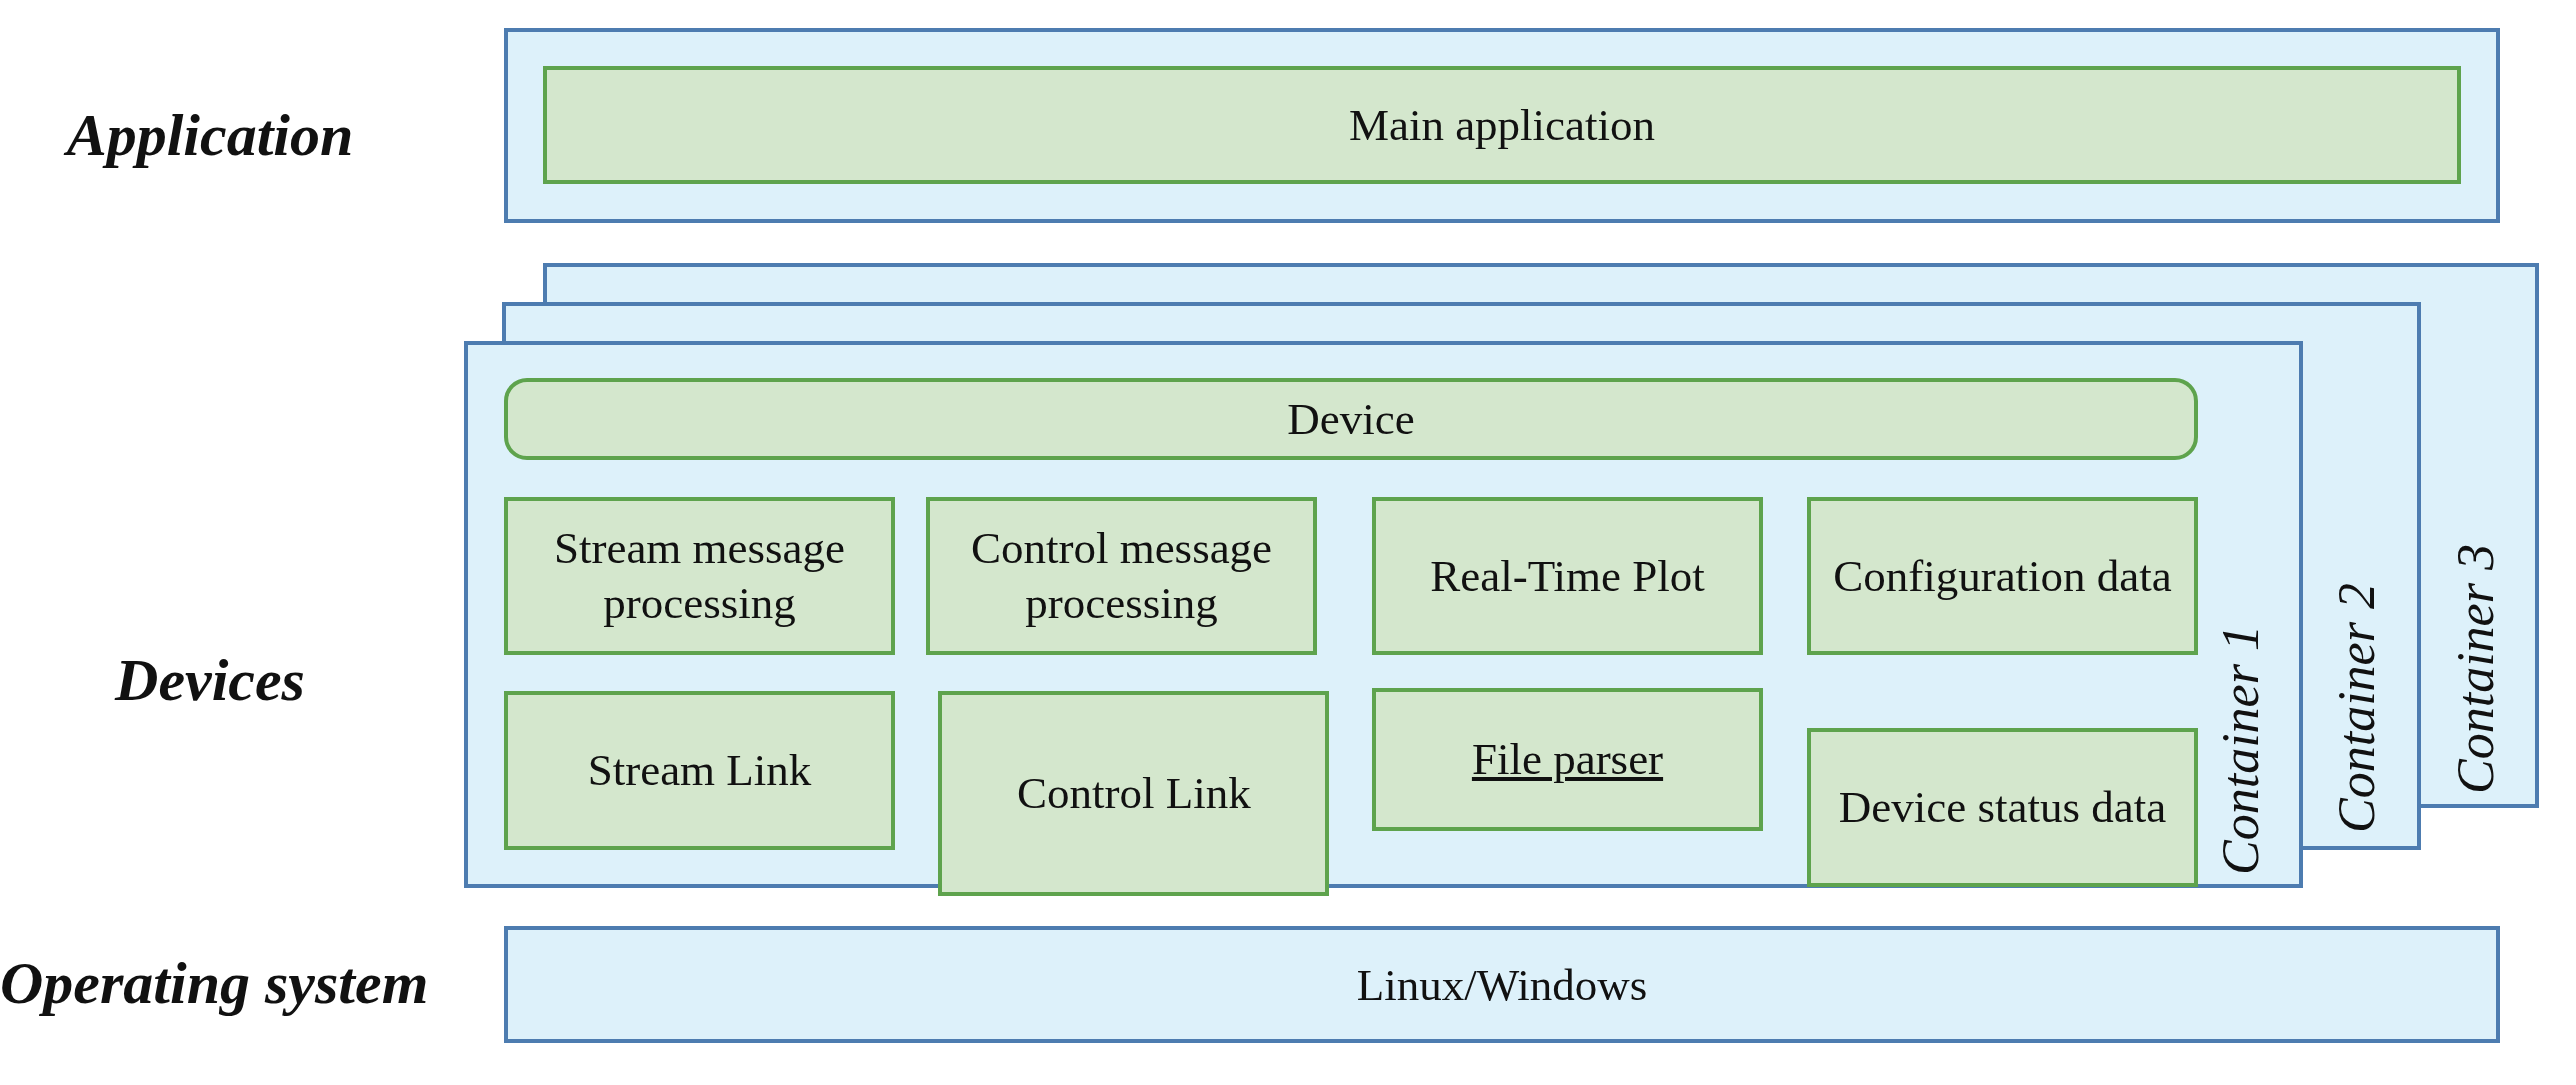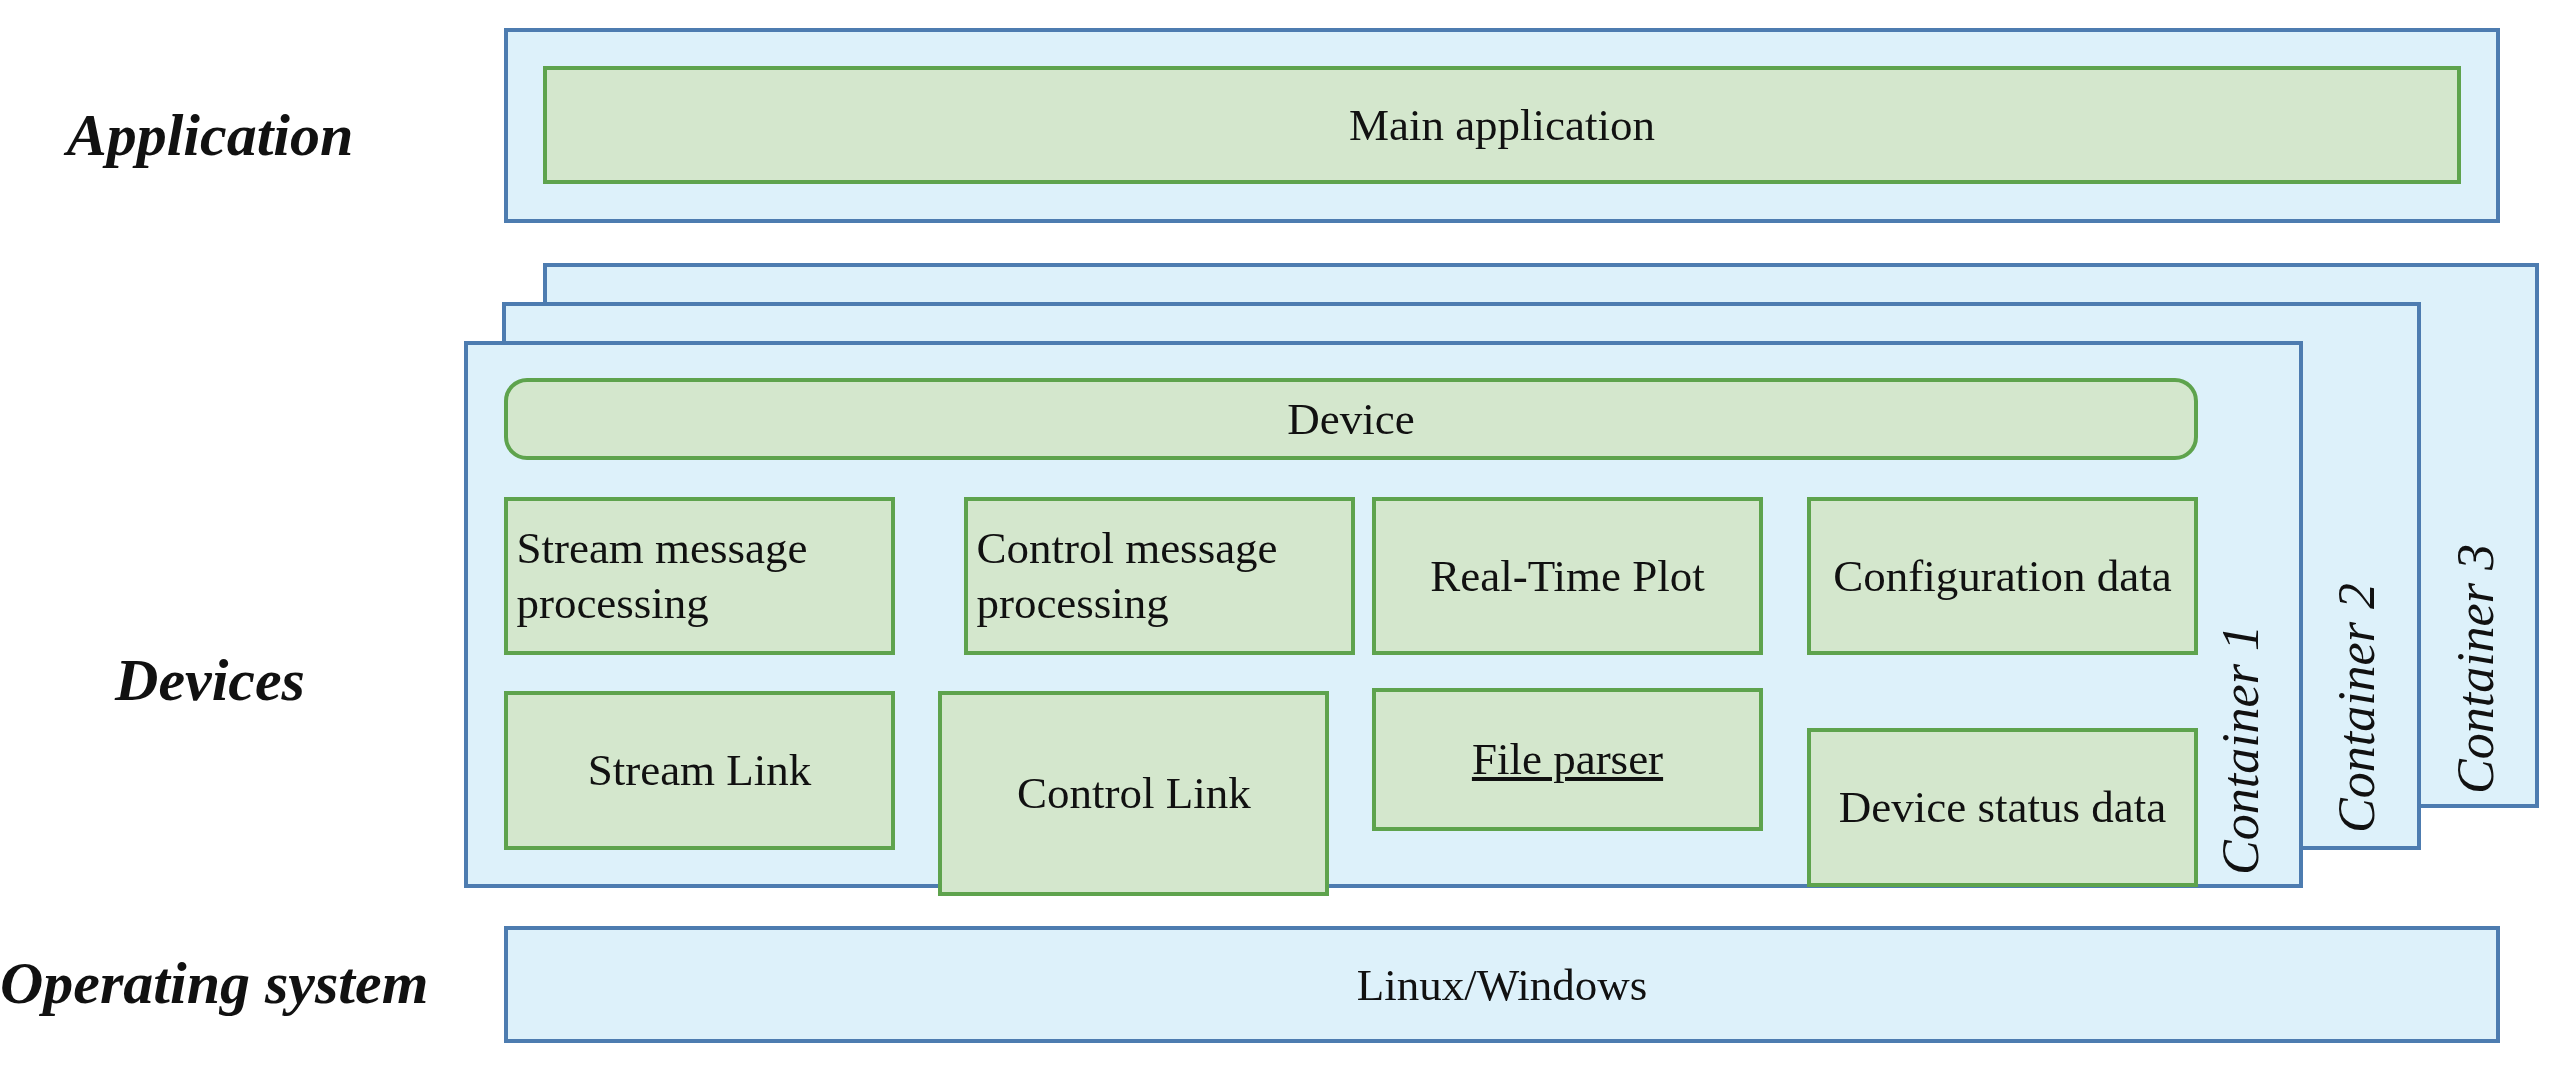--- a/index.html
+++ b/index.html
@@ -20,21 +20,21 @@
   }
   .abs{position:absolute;box-sizing:border-box;}
   .blue-box{
     background:var(--container-fill);
     border:4.2px solid var(--container-border);
   }
   .green-box{
     background:var(--module-fill);
     border:4.2px solid var(--module-border);
     display:flex;align-items:center;justify-content:center;
-    text-align:left;
+    text-align:center;
     font-size:45px;line-height:1.22;
     padding:3.4px 8.4px;
   }
   .side-label{
     width:420px;left:0;
     text-align:center;
     font-weight:bold;font-style:italic;
     font-size:60px;line-height:76px;
     white-space:nowrap;
   }
@@ -76,21 +76,21 @@
   <div class="abs blue-box c2" style="left:502px;top:302px;width:1919px;height:548px;"></div>
   <div class="abs blue-box c1" style="left:464px;top:341px;width:1839px;height:547px;"></div>
 
   <div class="abs green-box device-bar" style="left:504px;top:378px;width:1694px;height:82px;">
     <span>Device</span>
   </div>
 
   <div class="abs green-box cell" style="left:504px;top:497px;width:391px;height:158px;">
     <span>Stream message processing</span>
   </div>
-  <div class="abs green-box cell" style="left:964px;top:497px;width:391px;height:158px;">
+  <div class="abs green-box cell" style="left:926px;top:497px;width:391px;height:158px;">
     <span>Control message processing</span>
   </div>
   <div class="abs green-box cell" style="left:1372px;top:497px;width:391px;height:158px;">
     <span>Real-Time Plot</span>
   </div>
   <div class="abs green-box cell" style="left:1807px;top:497px;width:391px;height:158px;">
     <span>Configuration data</span>
   </div>
 
   <div class="abs green-box cell" style="left:504px;top:691px;width:391px;height:159px;">

